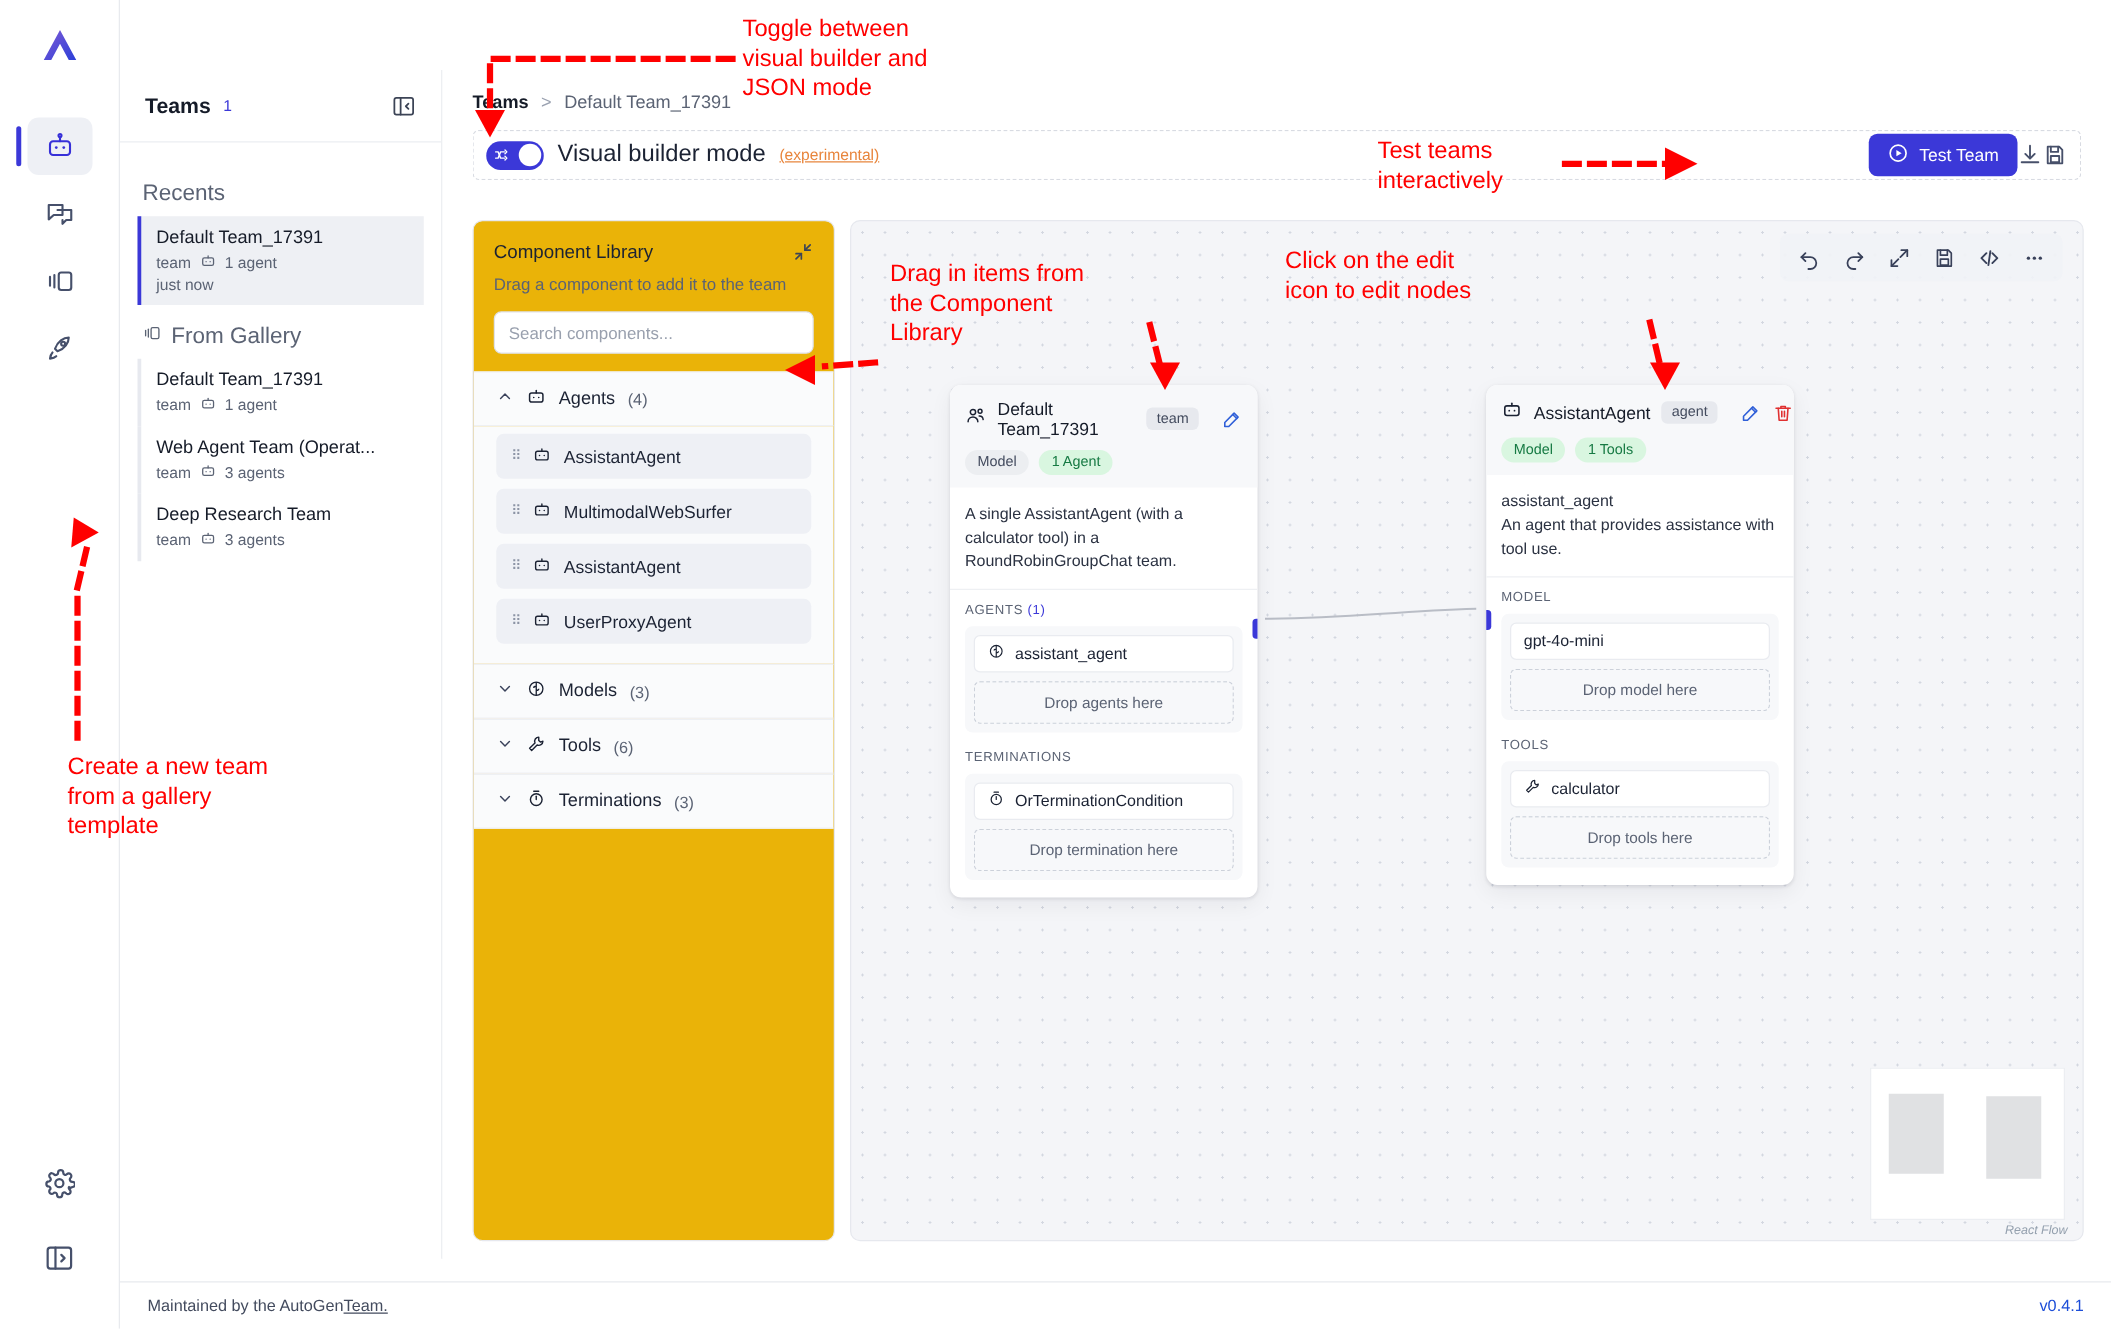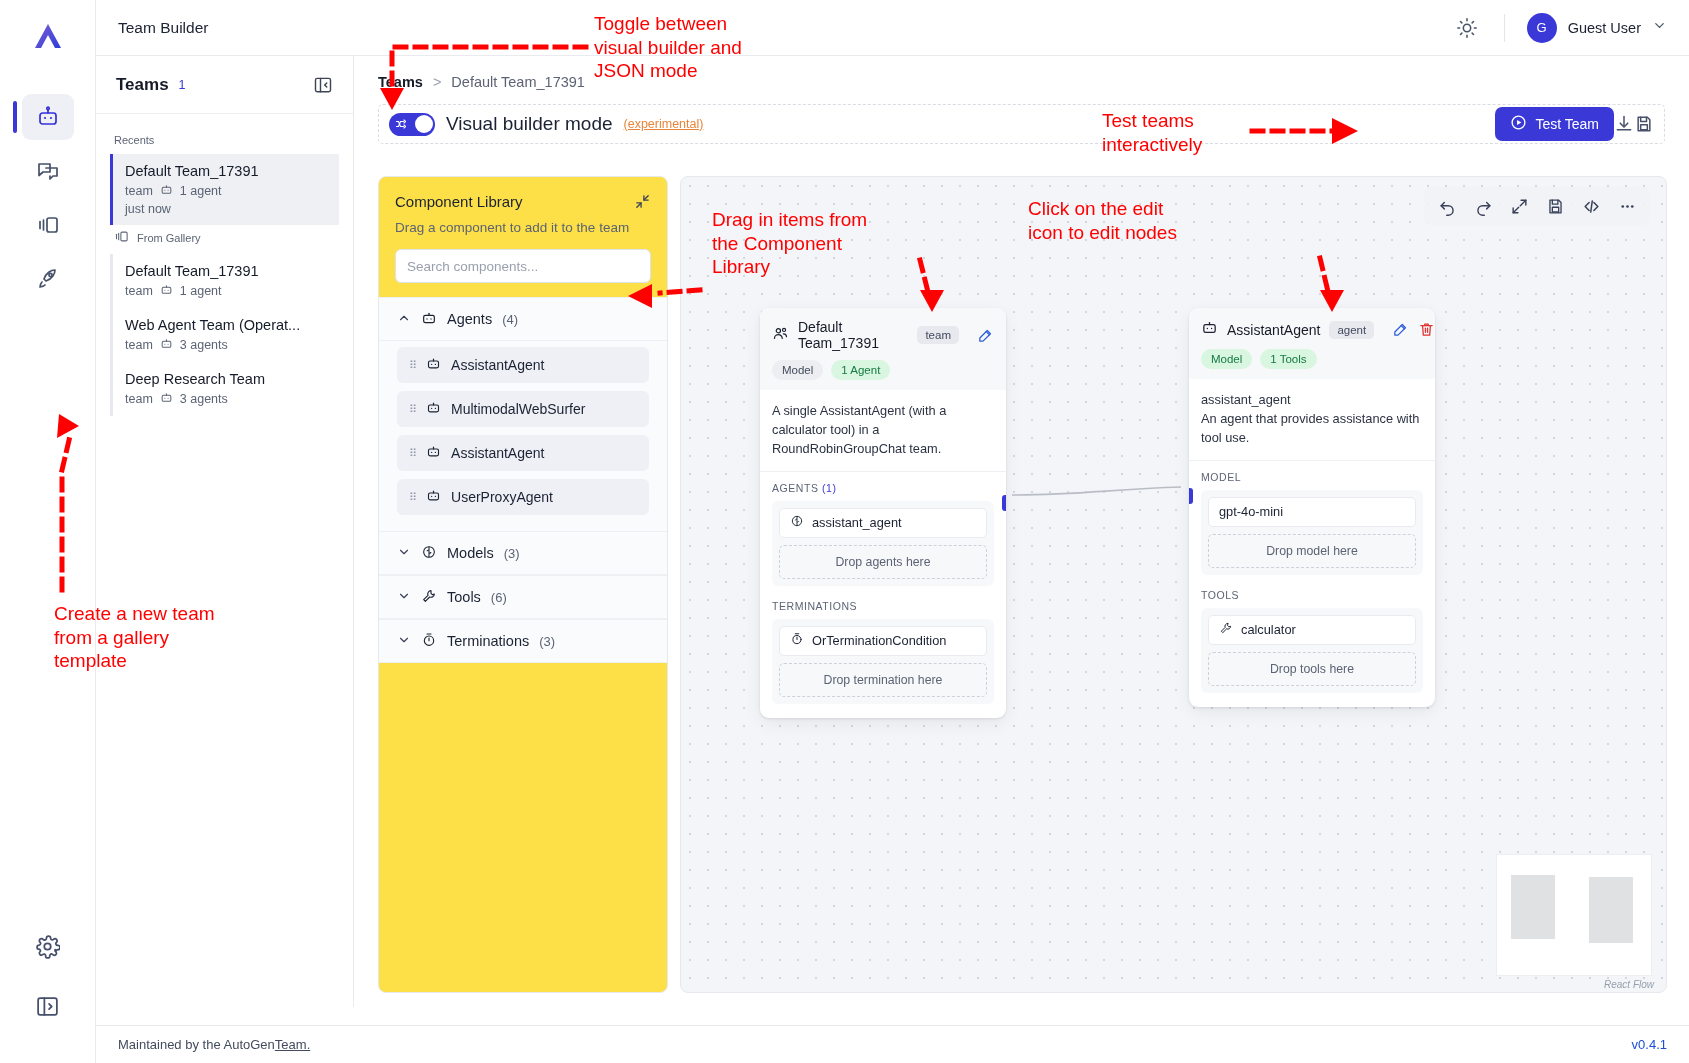--- a/index.html
+++ b/index.html
@@ -60,21 +60,21 @@
   }
   .sidebar-head h2 { font-size: 17px; font-weight: 600; color: #151b28; }
   .teams-count { margin-left: 10px; font-size: 12.5px; color: #3b38d8; }
   .collapse-btn { margin-left: auto; color: #3c4456; display: flex; }
   .sidebar-body { padding: 16px 14px 0 14px; }
   .new-team-btn {
     width: 100%; height: 38px; border-radius: 7px; background: #3b38d8;
     color: #fff; font-size: 14.5px; border: none;
     display: flex; align-items: center; justify-content: center; gap: 9px; cursor: pointer;
   }
-  .section-label { font-size: 11px; color: #5b6374; margin: 4px 0 8px 4px; display: flex; align-items: center; gap: 8px; }
+  .section-label { font-size: 18px; color: #5b6374; margin: 14px 0 8px 4px; display: flex; align-items: flex-start; gap: 8px; }
   .team-item {
     padding: 9px 12px; border-left: 3px solid transparent; position: relative;
     cursor: pointer;
   }
   .team-item.active { background: #eef0f4; border-left-color: #3b38d8; }
   .team-item.gallery { border-left-color: #e7e9ef; }
   .team-name { font-size: 14.5px; color: #151b28; font-weight: 400; }
   .team-meta { font-size: 12.5px; color: #5b6374; margin-top: 4px; display: flex; align-items: center; gap: 7px; }
   .team-sub { font-size: 12.5px; color: #5b6374; margin-top: 3px; }
 
@@ -101,21 +101,21 @@
     background: #3b38d8; color: #fff; border: none; border-radius: 7px;
     height: 34px; padding: 0 15px; font-size: 14px; display: flex;
     align-items: center; gap: 8px; cursor: pointer;
   }
   .icon-btn-plain { color: #47506a; display: flex; cursor: pointer; }
 
   .workspace { position: absolute; left: 24px; right: 22px; top: 120px; bottom: 14px; display: flex; gap: 12px; }
 
   
   .library {
-    width: 290px; background: #fde047; border: 1px solid #e6e8ee; border-radius: 8px;
+    width: 290px; background: #eab308; border: 1px solid #e6e8ee; border-radius: 8px;
     display: flex; flex-direction: column; overflow: hidden;
   }
   .lib-head { padding: 16px 16px 0 16px; display: flex; align-items: flex-start; }
   .lib-title { font-size: 15px; color: #1b2233; font-weight: 400; }
   .lib-collapse { margin-left: auto; color: #3c4456; display: flex; cursor: pointer; }
   .lib-sub { padding: 10px 16px 0 16px; font-size: 13.5px; color: #5b6374; }
   .search-wrap { padding: 14px 16px 0 16px; }
   .search-input {
     width: 100%; height: 34px; border: 1px solid #dfe2e9; border-radius: 6px;
     padding: 0 11px; font-size: 13.5px; color: #1b2233; outline: none;
@@ -270,41 +270,20 @@
       <div class="rail-btn">
         <svg width="25" height="25" viewBox="0 0 24 24" fill="none" stroke="currentColor" stroke-width="1.7" stroke-linecap="round" stroke-linejoin="round">
           <rect x="3" y="4" width="18" height="16" rx="2"></rect>
             <path d="M9 4v16"></path>
             <path d="M13.5 9.5l2.5 2.5-2.5 2.5"></path>
         </svg>
       </div>
     </div>
   </div>
 
-  <div class="topbar">
-    <div class="topbar-title">Team Builder</div>
-    <div class="topbar-right">
-      <div class="sun-btn">
-        <svg width="22" height="22" viewBox="0 0 24 24" fill="none" stroke="currentColor" stroke-width="1.7" stroke-linecap="round">
-          <circle cx="12" cy="12" r="4"></circle>
-          <path d="M12 2v2M12 20v2M2 12h2M20 12h2M4.9 4.9l1.5 1.5M17.6 17.6l1.5 1.5M19.1 4.9l-1.5 1.5M6.4 17.6l-1.5 1.5"></path>
-        </svg>
-      </div>
-      <div class="divider-v"></div>
-      <div class="user-chip">
-        <div class="avatar">G</div>
-        <div class="user-name">Guest User</div>
-        <span>
-          <svg width="15" height="15" viewBox="0 0 24 24" fill="none" stroke="#4a5468" stroke-width="2" stroke-linecap="round" stroke-linejoin="round">
-              <path d="M6 9l6 6 6-6"></path>
-            </svg>
-        </span>
-      </div>
-    </div>
-  </div>
 
   <div class="sidebar">
     <div class="sidebar-head">
       <h2>Teams</h2>
       <span class="teams-count">1</span>
       <span class="collapse-btn">
         <svg width="20" height="20" viewBox="0 0 24 24" fill="none" stroke="currentColor" stroke-width="1.7" stroke-linecap="round" stroke-linejoin="round">
           <rect x="3" y="4" width="18" height="16" rx="2"></rect>
             <path d="M9 4v16"></path>
             <path d="M16.5 9.5L14 12l2.5 2.5"></path>

